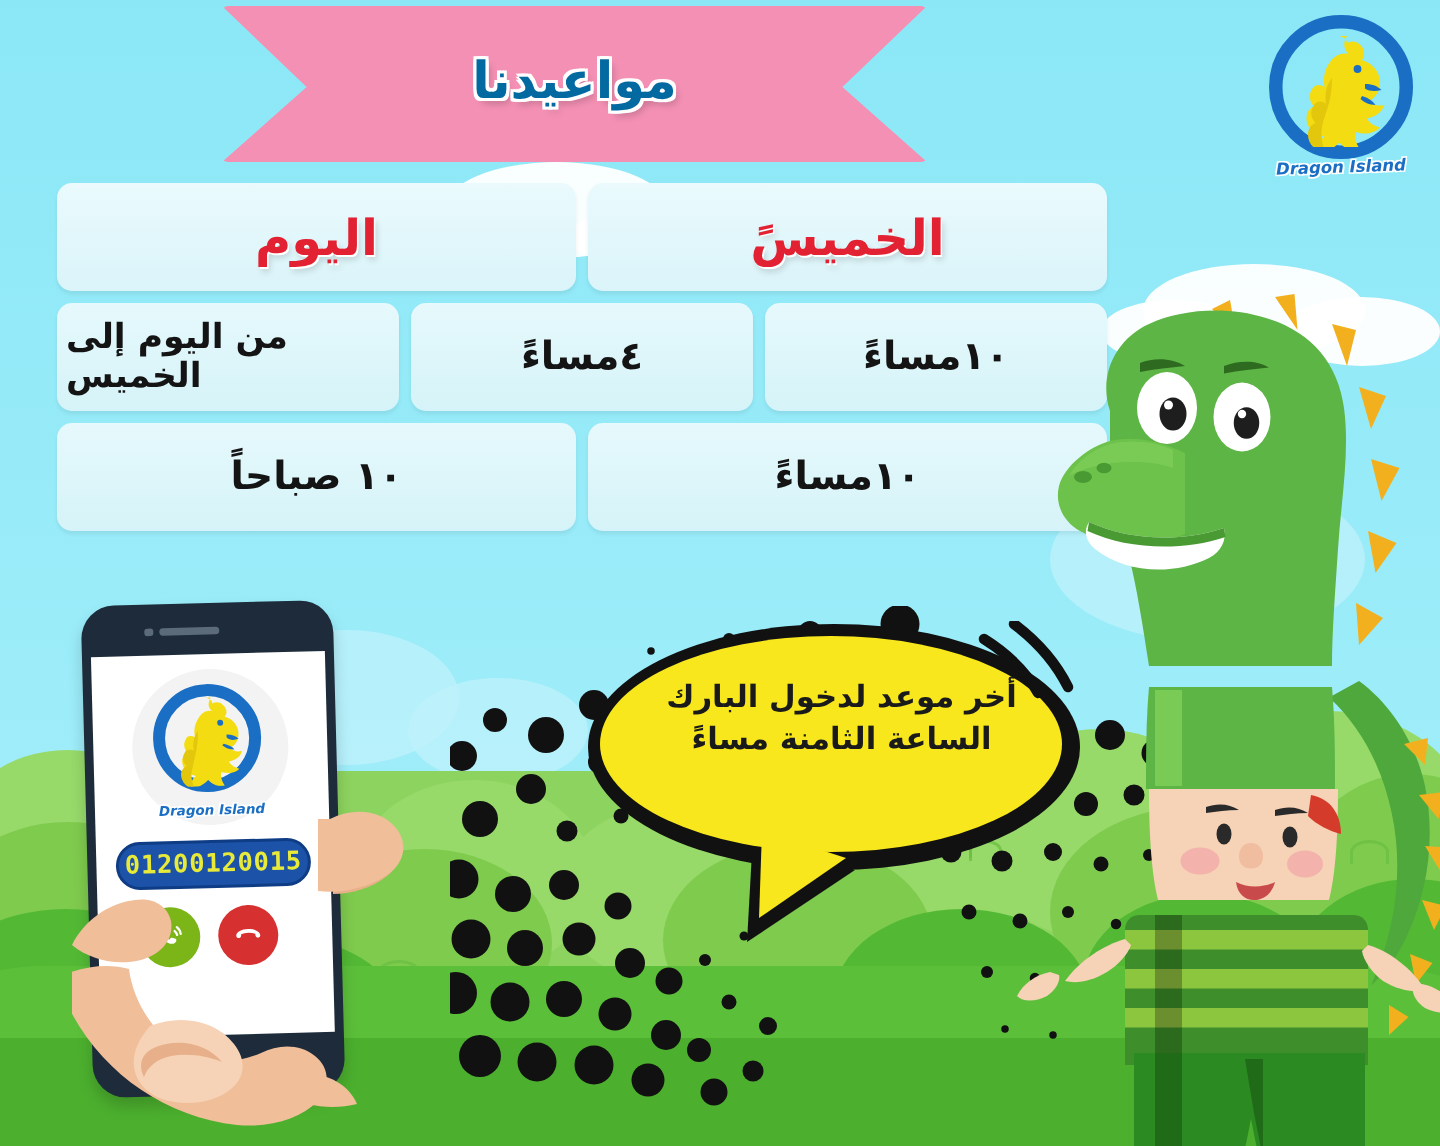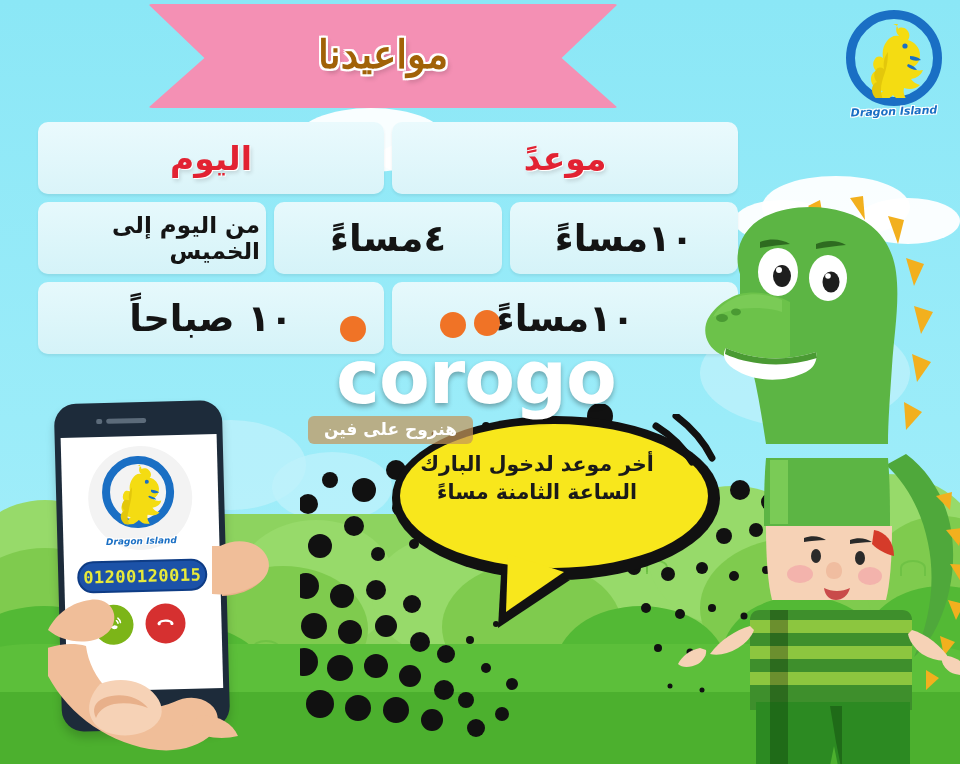--- a/index.html
+++ b/index.html
@@ -86,30 +86,29 @@
       100% 0%,  88% 52%, 100% 100%,
        0% 100%,  12% 52%
     );
     border-radius: 4px;
   }
   .ribbon-title {
     position: absolute;
     left: 0; top: 0;
     width: 470px; height: 104px;
     display: flex; align-items: center; justify-content: center;
-    color: #a16207;
-    font-size: 39px;
+    color: #0369a1;
+    font-size: 34px;
     font-weight: bold;
     letter-spacing: 1px;
     text-shadow:
        2px 0 0 #FFF, -2px 0 0 #FFF, 0 2px 0 #FFF, 0 -2px 0 #FFF,
        2px 2px 0 #FFF, -2px 2px 0 #FFF, 2px -2px 0 #FFF, -2px -2px 0 #FFF,
        3px 4px 5px rgba(0,0,0,.18);
     padding-bottom: 4px;
-    font-family: Liberation Serif, serif;
   }
 
   
   .table {
     position: absolute;
     left: 38px; top: 122px;
     width: 700px;
   }
   .row {
     display: flex;
@@ -118,35 +117,35 @@
     height: 72px;
   }
   .cell {
     flex: 1 1 0;
     background: linear-gradient(#E6F9FC 0%, #D5F3F8 100%);
     border-radius: 10px;
     box-shadow: 0 2px 3px rgba(0,0,0,.07);
     display: flex;
     align-items: center;
     justify-content: center;
-    text-align: right;
+    text-align: left;
     padding: 0 6px;
   }
   .row-head .cell {
     background: linear-gradient(#EAFAFD 0%, #DAF4F9 100%);
   }
   .head-text {
     color: #E22232;
     font-size: 33px;
     font-weight: bold;
     text-shadow: 1px 1px 0 #FFF, 2px 3px 4px rgba(0,0,0,.14);
   }
   .body-text {
     color: #141414;
-    font-size: 37px;
+    font-size: 26px;
     font-weight: bold;
   }
   .cell-day .body-text { font-size: 23px; }
 
   
   .logo-tr {
     position: absolute;
     right: 12px; top: 6px;
     width: 108px; height: 112px;
   }
@@ -262,21 +261,21 @@
   .hand { position: absolute; left: 0; top: 0; width: 230px; height: 366px; }
 
   
   .bubble-wrap {
     position: absolute;
     left: 384px; top: 414px;
     width: 338px; height: 220px;
   }
   .bubble-text {
     position: absolute;
-    left: 12px; top: 36px;
+    left: 36px; top: 36px;
     width: 282px;
     text-align: center;
     color: #1A1A1A;
     font-size: 20.5px;
     font-weight: bold;
     line-height: 1.38;
   }
 
   
   .watermark {
@@ -475,21 +474,21 @@
       <path fill="#1A6FC4" d="M52 36c4 0 8 1 11 4-4 1-8 1-11-1z"></path>
       <path fill="#1A6FC4" d="M50 44c4 1 7 3 9 6-4 0-8-2-10-4z"></path>
     </svg>
     <div class="logo-caption">Dragon Island</div>
   </div>
 
   <div class="table">
 
     <div class="row row-head">
       <div class="cell">
-        <span class="head-text">موعدً</span>
+        <span class="head-text">الخميسً</span>
       </div>
       <div class="cell">
         <span class="head-text">اليوم</span>
       </div>
     </div>
 
     <div class="row">
       <div class="cell">
         <span class="body-text">١٠مساءً</span>
       </div>
@@ -665,23 +664,14 @@
       <path fill="#E8B08A" d="M176 156c14-6 30-4 38 6 6 8 4 18-4 24-10 8-24 12-36 12v-42z"></path>
       <path fill="#F0BE99" d="M172 148c16-8 34-6 44 6 8 10 6 22-4 30-14 10-32 14-48 12v-48z"></path>
       <path fill="#F0BE99" d="M0 232c8-16 24-28 42-30 12-2 22 4 24 14 2 12-6 22-20 26-16 4-34 0-46-10z"></path>
       <path fill="#F0BE99" d="M-10 254c16 52 64 92 120 98 22 2 42-4 54-16 8-10 8-22-2-30-10-8-24-8-36-2-22 10-48 6-66-12-12-12-20-28-22-44-14-4-32-2-48 6z"></path>
       <path fill="#F6D2B6" d="M52 286c20-8 44-4 56 12 8 10 8 22-2 30-12 10-32 12-48 6-18-8-24-28-6-48z"></path>
       <path fill="#E8B08A" d="M56 300c16-6 34-2 44 10-10-4-22-6-34-4-10 2-16 8-18 14-4-8-2-16 8-20z"></path>
       <path fill="#F0BE99" d="M150 318c18-2 34 6 40 20-16 4-34 2-48-6z"></path>
     </svg>
   </div>
 
-  <div class="watermark">
-    <div class="wm-o-dots">
-      <i style="left:140px; top:-22px;"></i>
-      <i style="left:174px; top:-24px;"></i>
-      <i style="left:40px;  top:-18px;"></i>
-    </div>
-    <div class="wm-text">corogo</div>
-    <div class="wm-tag">هنروح على فين</div>
-  </div>
 
 </div>
 
 </body></html>

